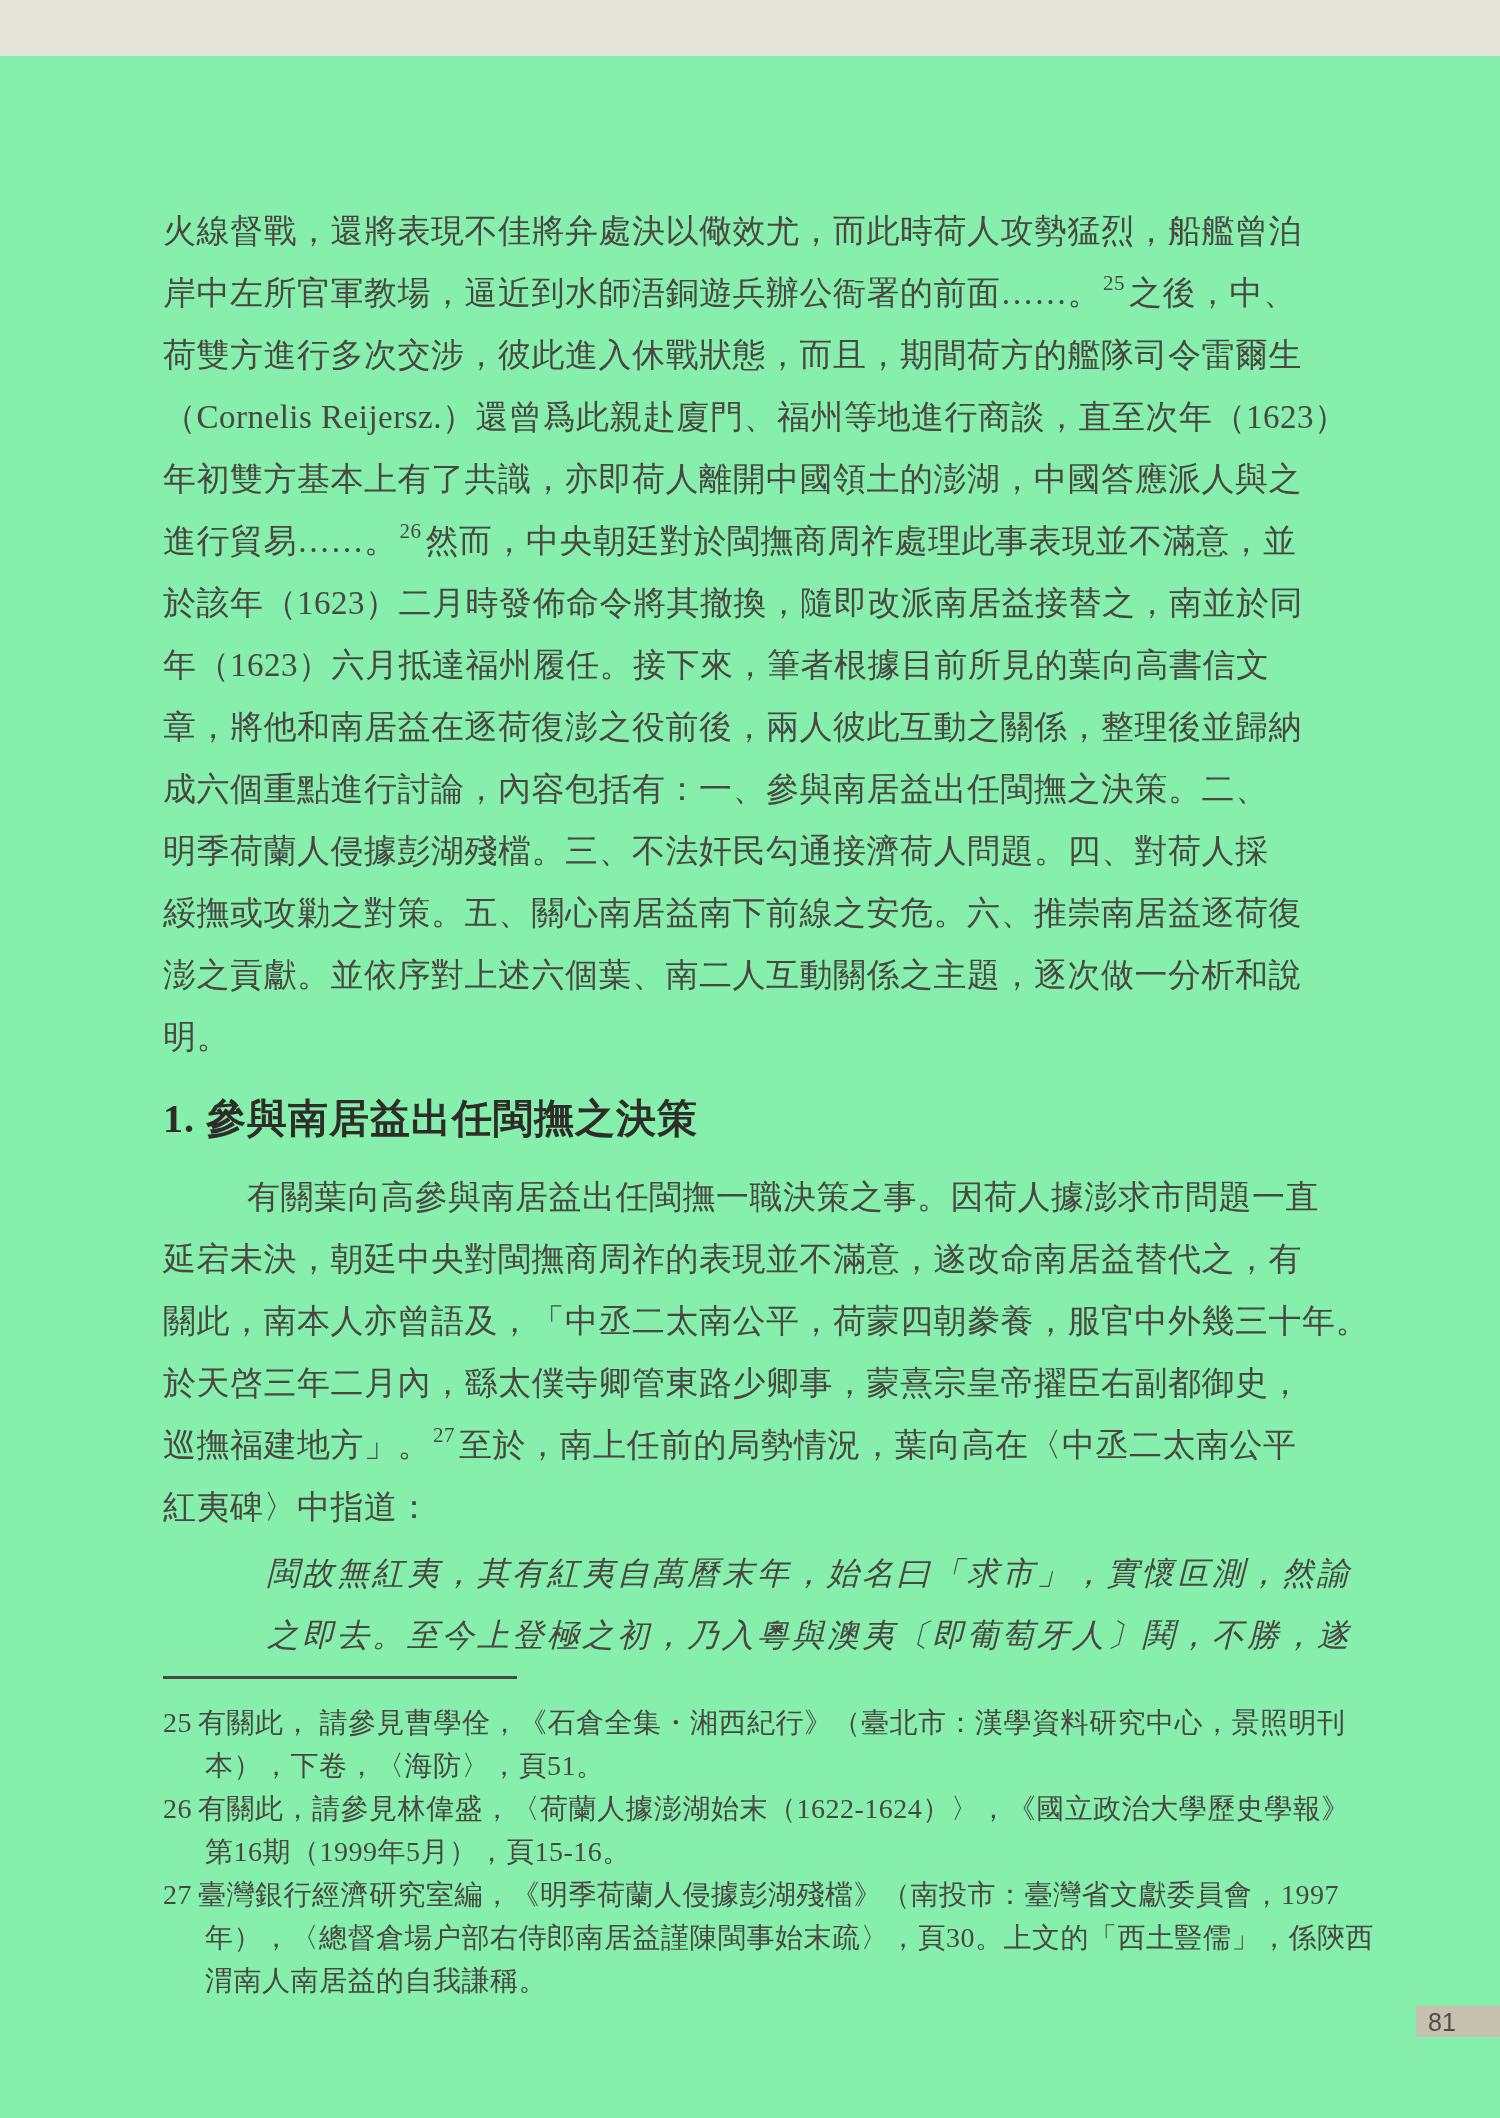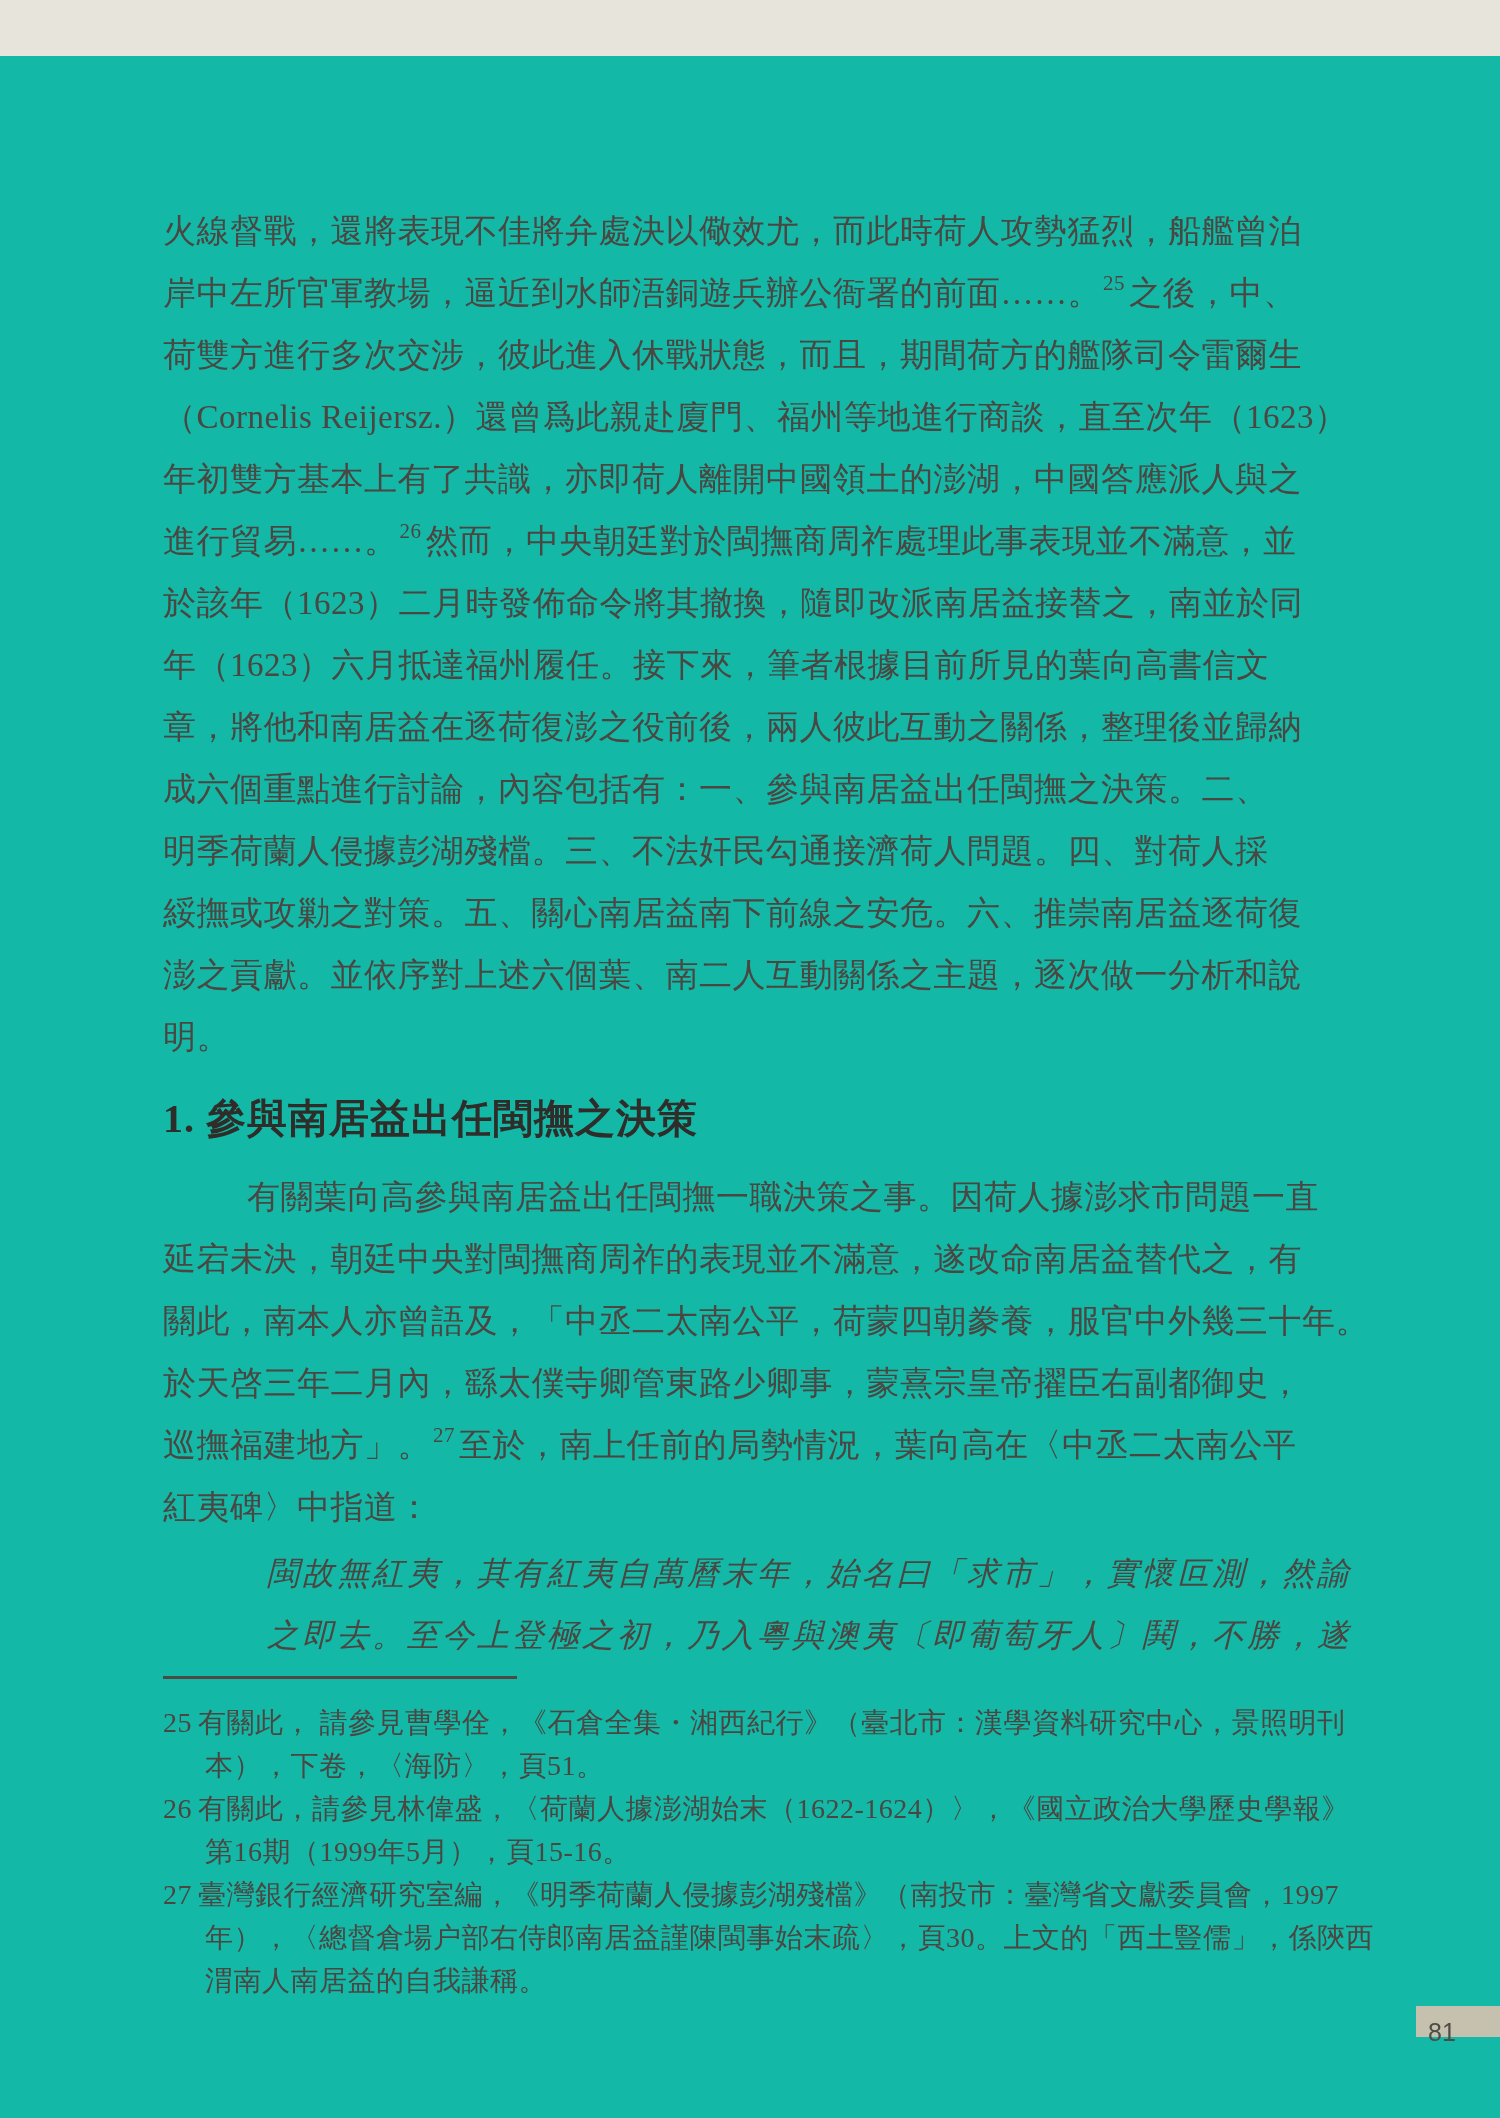--- a/index.html
+++ b/index.html
@@ -1,34 +1,34 @@
 <!DOCTYPE html>
 <html><head>
 <meta charset="utf-8">
 <style>
   html,body{margin:0;padding:0;}
   body{font-family:"Liberation Serif","DejaVu Serif",serif;}
-  .page{position:relative;width:1500px;height:2118px;background:#14b8a6;overflow:hidden;}
+  .page{position:relative;width:1500px;height:2118px;background:#86efac;overflow:hidden;}
   .top-band{position:absolute;left:0;top:0;width:1500px;height:56px;background:#e7e4db;}
   .content{position:absolute;left:163px;top:200px;width:1122px;color:#4a4742;}
   .tline{white-space:nowrap;line-height:62px;height:62px;font-size:33px;letter-spacing:0.5px;}
   .p1{margin:0;}
   .p2 .tline:first-child{text-indent:84px;}
   sup{font-size:21px;line-height:0;vertical-align:14px;margin:0 4px 0 2px;}
   .heading{font-size:40px;font-weight:bold;color:#2f2d29;margin:26px 0 22px 0;line-height:50px;letter-spacing:1px;}
   .quote{margin-top:4px;padding-left:104px;font-style:italic;}
   .quote .tline{font-size:32px;letter-spacing:3px;}
   .fn-sep{width:354px;border-top:3px solid #4c4a45;margin-top:10px;}
   .footnotes{margin-top:22px;}
   .fn-line{white-space:nowrap;font-size:28px;line-height:43px;height:43px;letter-spacing:0.5px;}
   .fn-cont{padding-left:42px;}
   .fn-num{margin-right:6px;}
   .page-band{position:absolute;left:1416px;top:2006px;width:84px;height:31px;background:#c5c1ae;}
   .page-num{font-family:"Liberation Sans","DejaVu Sans",sans-serif;font-size:25px;color:#4d4c46;
-            display:inline-block;padding:12px 0 0 12px;}
+            display:inline-block;padding:2px 0 0 12px;}
 </style>
 </head>
 <body>
 
 <div class="page">
   <div class="top-band"></div>
 
   <div class="content">
     <div class="para p1">
         <div class="tline">火線督戰，還將表現不佳將弁處決以儆效尤，而此時荷人攻勢猛烈，船艦曾泊</div>

